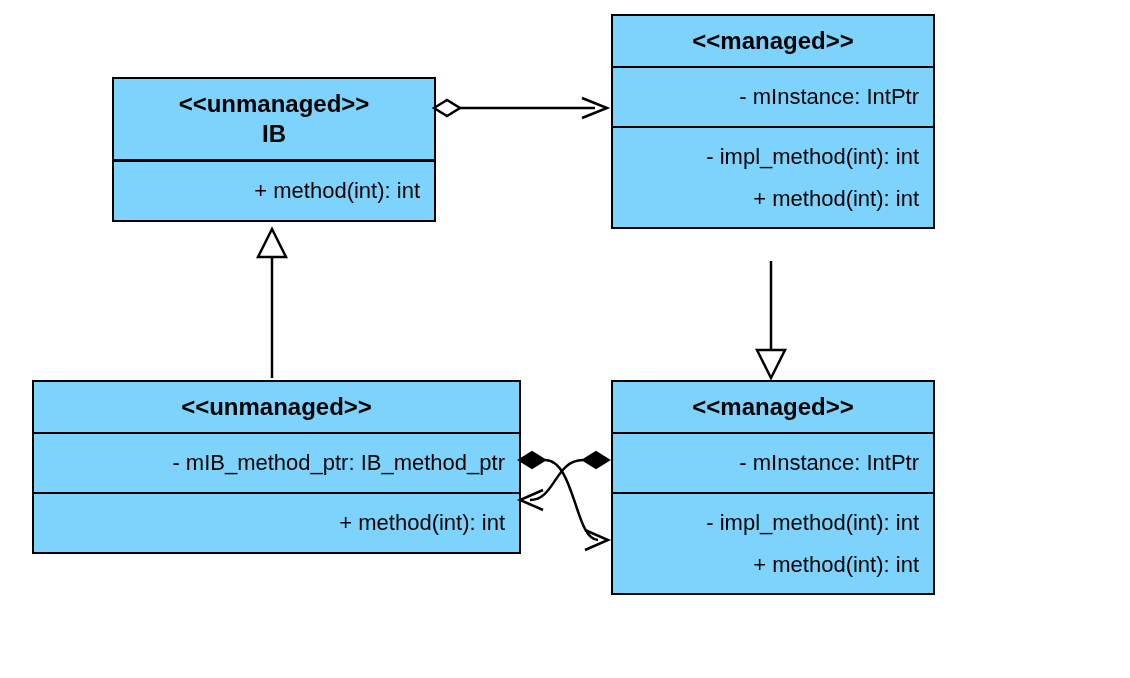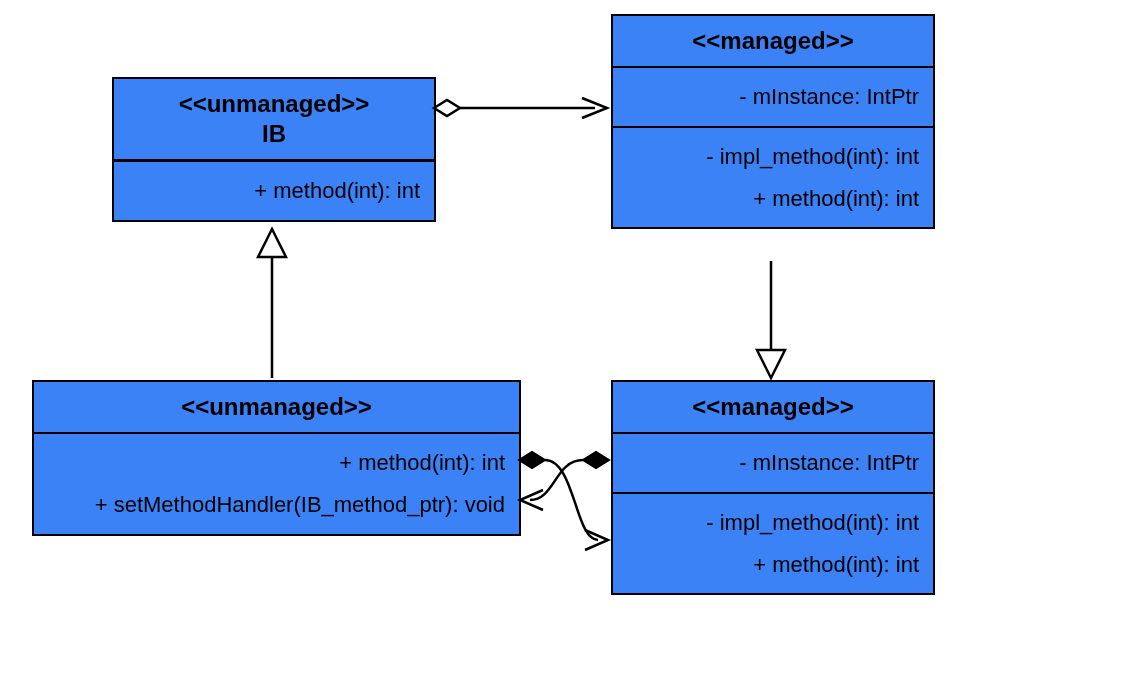--- a/index.html
+++ b/index.html
@@ -9,21 +9,21 @@
       background: #fff;
     }
     .canvas {
       position: relative;
       width: 1130px;
       height: 678px;
     }
     .uml-class {
       position: absolute;
       border: 2.5px solid #000;
-      background: #3b82f6;
+      background: #7dd3fc;
     }
     .uml-section {
       border-bottom: 2.5px solid #000;
       padding: 4px 12px;
       text-align: right;
     }
     .uml-section:last-child {
       border-bottom: none;
       margin-left: 34px;
     }
@@ -80,22 +80,24 @@
       <div>- impl_method(int): int</div>
       <div>+ method(int): int</div>
     </div>
   </div>
 
   <div class="uml-class" style="left:32px; top:380px; width:485px;">
     <div class="uml-section uml-header">
       <div>&lt;&lt;unmanaged&gt;&gt;</div>
     </div>
     <div class="uml-section uml-body">
+      <div>- mIB_method_ptr: IB_method_ptr</div>
+    </div>
+    <div class="uml-section uml-body">
       <div>+ method(int): int</div>
-      <div>+ setMethodHandler(IB_method_ptr): void</div>
     </div>
   </div>
 
   <div class="uml-class" style="left:611px; top:380px; width:320px;">
     <div class="uml-section uml-header">
       <div>&lt;&lt;managed&gt;&gt;</div>
     </div>
     <div class="uml-section uml-body">
       <div>- mInstance: IntPtr</div>
     </div>

